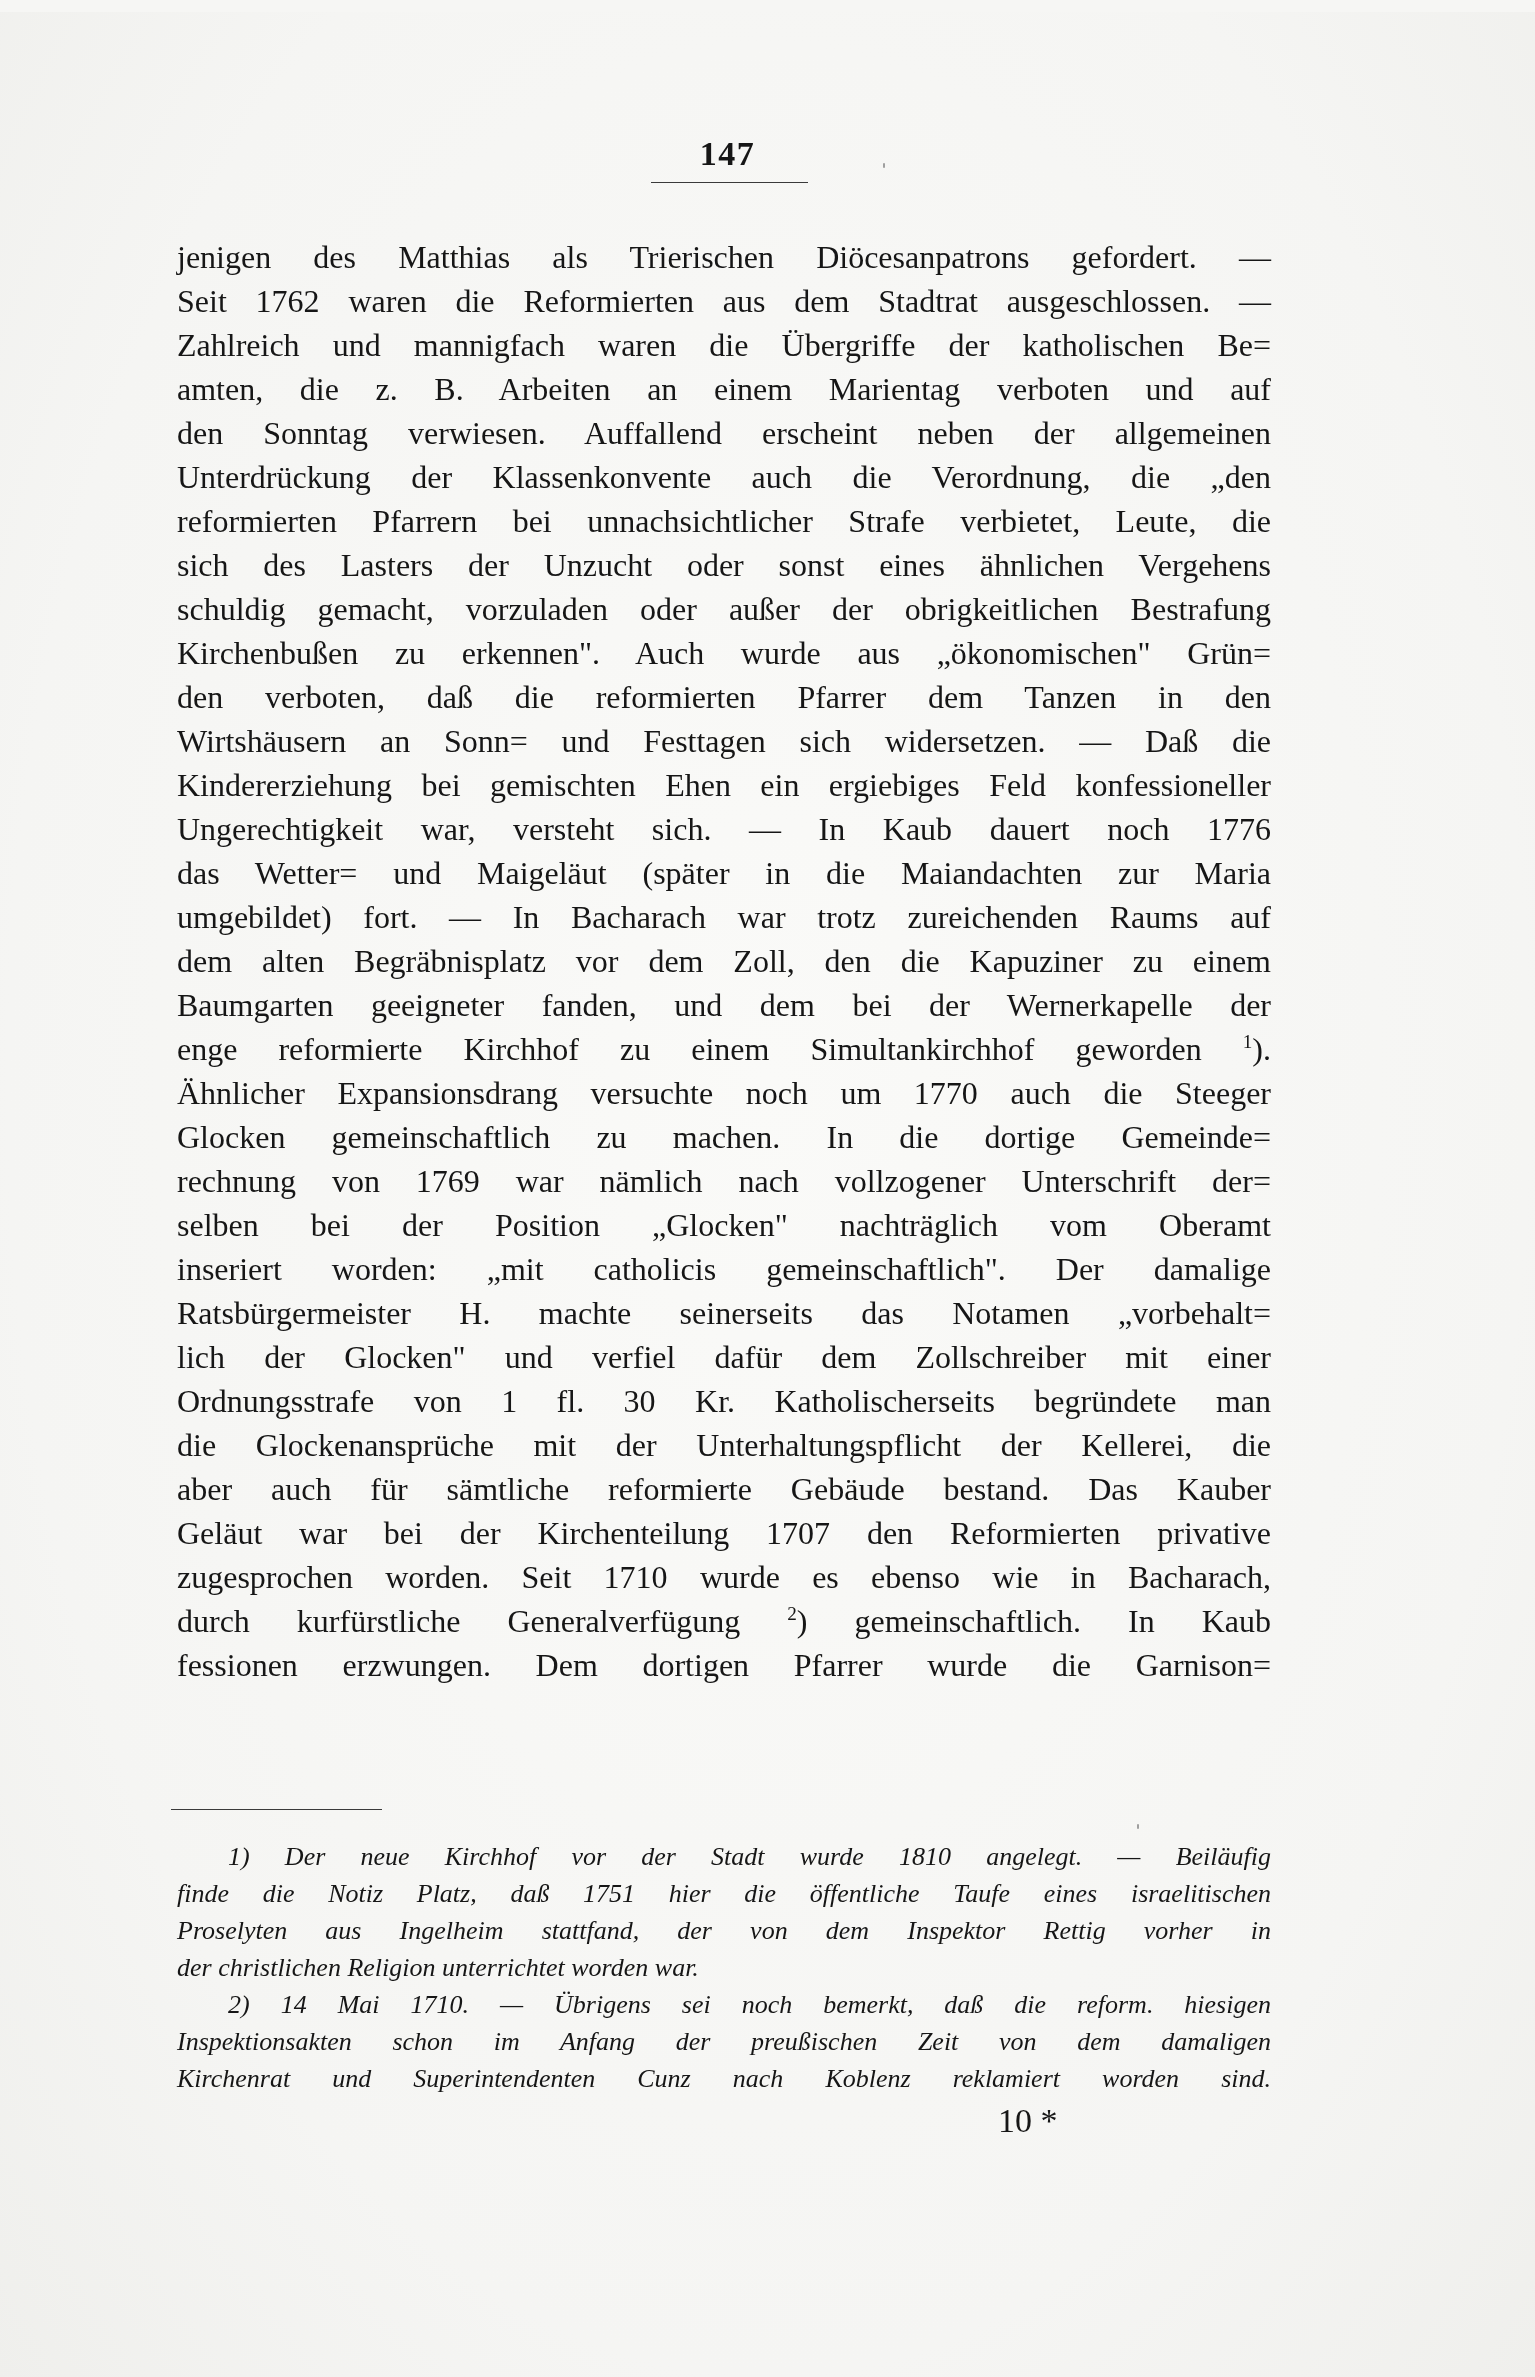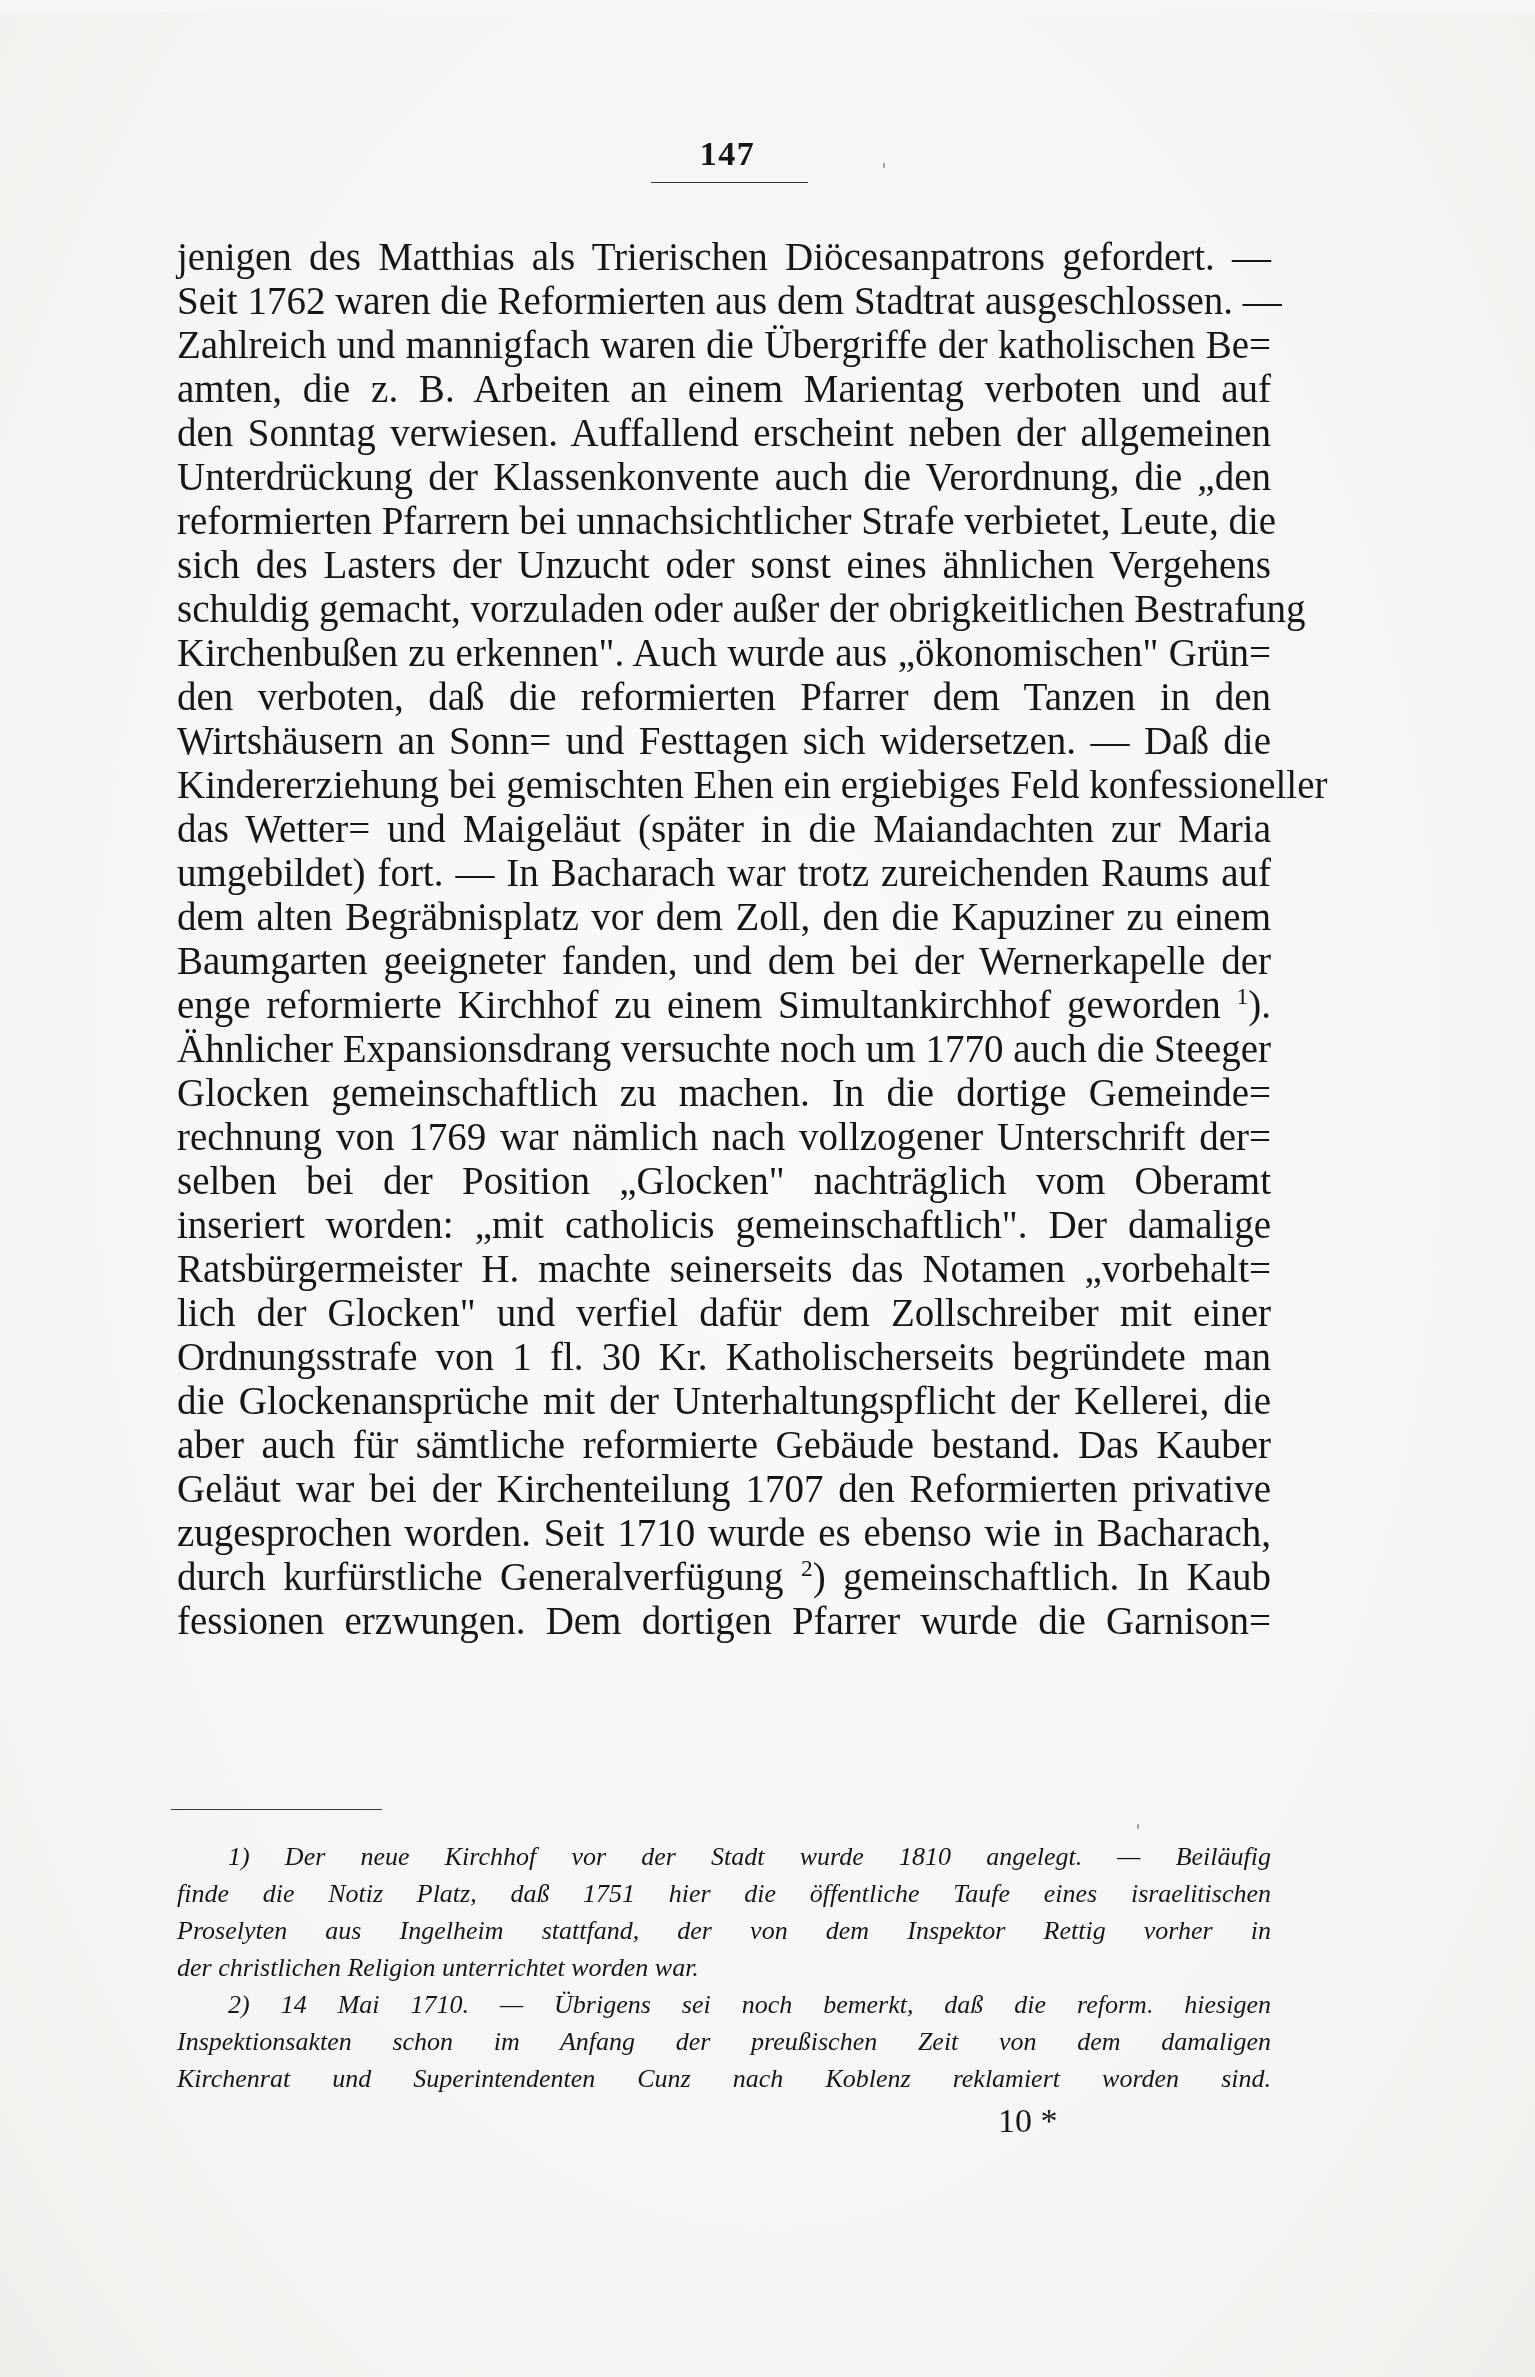--- a/index.html
+++ b/index.html
@@ -41,21 +41,21 @@
   .body-text {
     position: absolute;
     left: 177px;
     top: 223px;
     width: 1094px;
   }
   .line {
     display: block;
     height: 44px;
     line-height: 44px;
-    font-size: 39px;
+    font-size: 32px;
     white-space: nowrap;
     text-align: justify;
     text-align-last: justify;
     overflow: visible;
   }
   .footnote-rule {
     position: absolute;
     left: 171px; top: 1797px;
     width: 211px; height: 0;
     border-top: 1.5px solid #3a3a3a;
@@ -109,20 +109,21 @@
     <span class="line">amten, die z. B. Arbeiten an einem Marientag verboten und auf</span>
     <span class="line">den Sonntag verwiesen. Auffallend erscheint neben der allgemeinen</span>
     <span class="line">Unterdrückung der Klassenkonvente auch die Verordnung, die „den</span>
     <span class="line">reformierten Pfarrern bei unnachsichtlicher Strafe verbietet, Leute, die</span>
     <span class="line">sich des Lasters der Unzucht oder sonst eines ähnlichen Vergehens</span>
     <span class="line">schuldig gemacht, vorzuladen oder außer der obrigkeitlichen Bestrafung</span>
     <span class="line">Kirchenbußen zu erkennen". Auch wurde aus „ökonomischen" Grün=</span>
     <span class="line">den verboten, daß die reformierten Pfarrer dem Tanzen in den</span>
     <span class="line">Wirtshäusern an Sonn= und Festtagen sich widersetzen. — Daß die</span>
     <span class="line">Kindererziehung bei gemischten Ehen ein ergiebiges Feld konfessioneller</span>
+    <span class="line">Ungerechtigkeit war, versteht sich. — In Kaub dauert noch 1776</span>
     <span class="line">das Wetter= und Maigeläut (später in die Maiandachten zur Maria</span>
     <span class="line">umgebildet) fort. — In Bacharach war trotz zureichenden Raums auf</span>
     <span class="line">dem alten Begräbnisplatz vor dem Zoll, den die Kapuziner zu einem</span>
     <span class="line">Baumgarten geeigneter fanden, und dem bei der Wernerkapelle der</span>
     <span class="line"><span>enge reformierte Kirchhof zu einem Simultankirchhof geworden</span> <sup>1</sup><span>).</span></span>
     <span class="line">Ähnlicher Expansionsdrang versuchte noch um 1770 auch die Steeger</span>
     <span class="line">Glocken gemeinschaftlich zu machen. In die dortige Gemeinde=</span>
     <span class="line">rechnung von 1769 war nämlich nach vollzogener Unterschrift der=</span>
     <span class="line">selben bei der Position „Glocken" nachträglich vom Oberamt</span>
     <span class="line">inseriert worden: „mit catholicis gemeinschaftlich". Der damalige</span>

